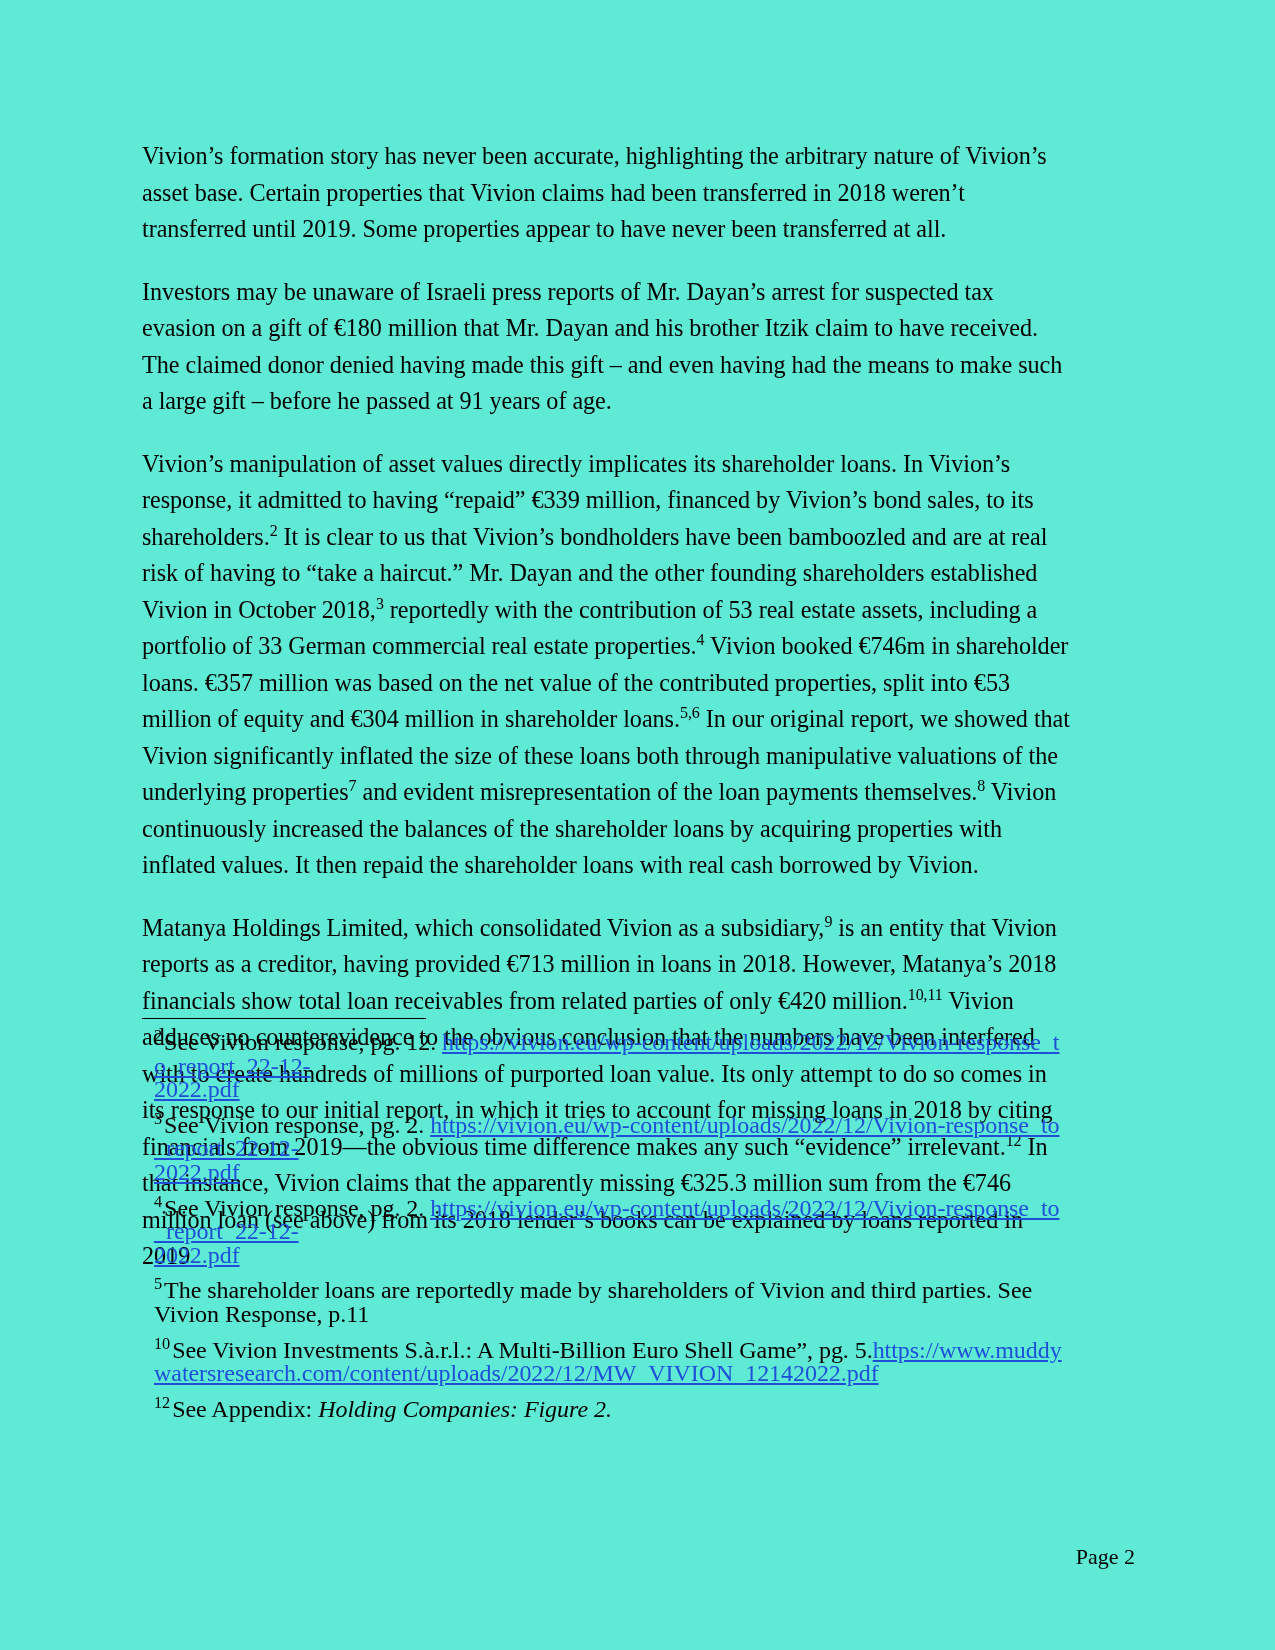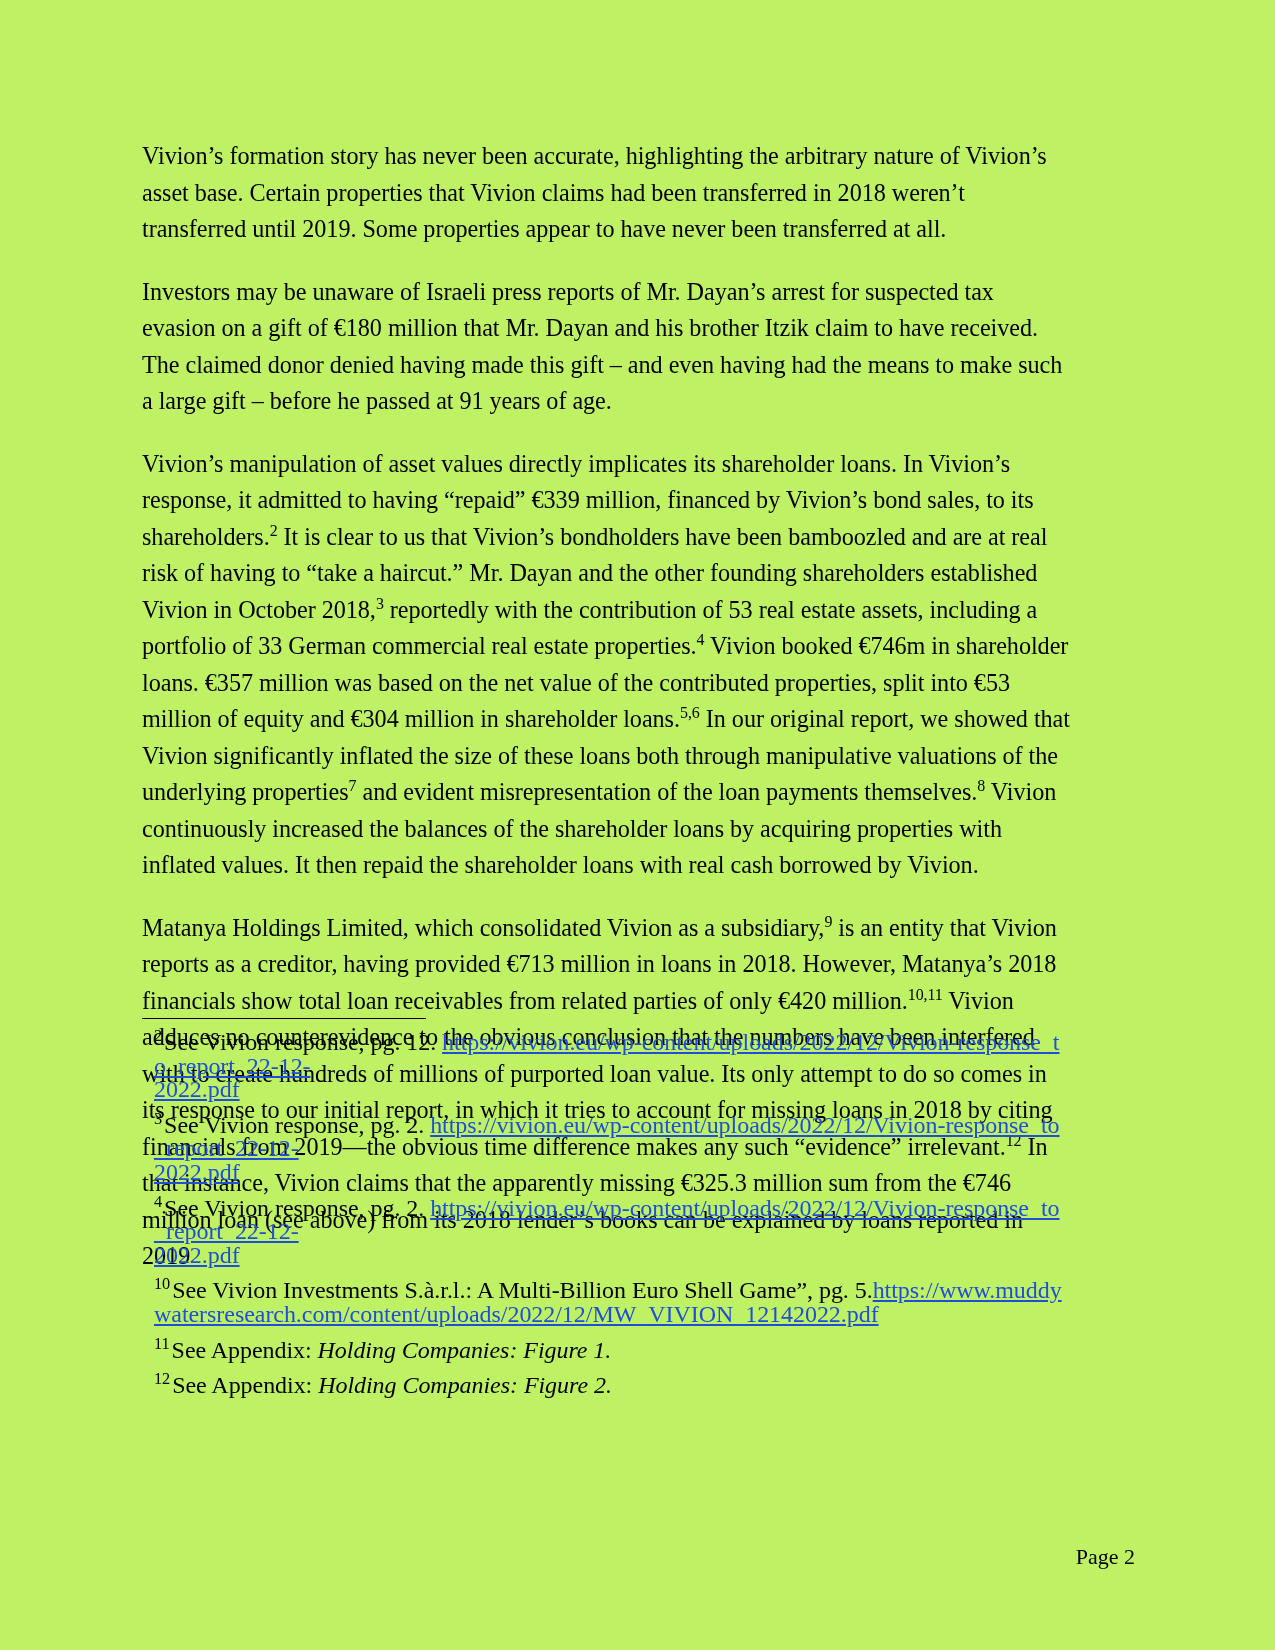--- a/index.html
+++ b/index.html
@@ -5,21 +5,21 @@
   html, body {
     margin: 0;
     padding: 0;
     background: #ffffff;
   }
   .page {
     position: relative;
     width: 1275px;
     height: 1650px;
     margin: 0 auto;
-    background: #bef264;
+    background: #5eead4;
     font-family: "Liberation Serif", "DejaVu Serif", serif;
     color: #000000;
     box-sizing: border-box;
     overflow: hidden;
   }
   .body-area {
     position: absolute;
     left: 142px;
     top: 138px;
     width: 930px;
@@ -101,21 +101,21 @@
       <p class="para"><span>Vivion’s manipulation of asset values directly implicates its shareholder loans.  In Vivion’s response, it admitted to having “repaid” €339 million, financed by Vivion’s bond sales, to its shareholders.</span><sup class="fnref">2</sup><span>  It is clear to us that Vivion’s bondholders have been bamboozled and are at real risk of having to “take a haircut.”  Mr. Dayan and the other founding shareholders established Vivion in October 2018,</span><sup class="fnref">3</sup><span> reportedly with the contribution of 53 real estate assets, including a portfolio of 33 German commercial real estate properties.</span><sup class="fnref">4</sup><span>  Vivion booked €746m in shareholder loans.  €357 million was based on the net value of the contributed properties, split into €53 million of equity and €304 million in shareholder loans.</span><sup class="fnref">5,6</sup><span> In our original report, we showed that Vivion significantly inflated the size of these loans both through manipulative valuations of the underlying properties</span><sup class="fnref">7</sup><span> and evident misrepresentation of the loan payments themselves.</span><sup class="fnref">8</sup><span>  Vivion continuously increased the balances of the shareholder loans by acquiring properties with inflated values.  It then repaid the shareholder loans with real cash borrowed by Vivion.</span></p>
       <p class="para"><span>Matanya Holdings Limited, which consolidated Vivion as a subsidiary,</span><sup class="fnref">9</sup><span> is an entity that Vivion reports as a creditor, having provided €713 million in loans in 2018.  However, Matanya’s 2018 financials show total loan receivables from related parties of only €420 million.</span><sup class="fnref">10,11</sup><span>  Vivion adduces no counterevidence to the obvious conclusion that the numbers have been interfered with to create hundreds of millions of purported loan value.  Its only attempt to do so comes in its response to our initial report, in which it tries to account for missing loans in 2018 by citing financials from 2019—the obvious time difference makes any such “evidence” irrelevant.</span><sup class="fnref">12</sup><span>  In that instance, Vivion claims that the apparently missing €325.3 million sum from the €746 million loan (see above) from its 2018 lender’s books can be explained by loans reported in 2019</span></p>
     </div>
 
   <div class="footnote-area">
     <hr class="fn-rule">
     <div id="footnote-list">
         <div class="fn"><sup>2</sup><span>See Vivion response, pg. 12. </span><a class="lnk fn-justified" href="#" style="display: inline;">https://vivion.eu/wp-content/uploads/2022/12/Vivion-response_to_report_22-12-</a><a class="lnk-just" href="#">2022.pdf</a></div>
         <div class="fn"><sup>3</sup><span>See Vivion response, pg. 2. </span><a class="lnk fn-justified" href="#" style="display: inline;">https://vivion.eu/wp-content/uploads/2022/12/Vivion-response_to_report_22-12-</a><a class="lnk-just" href="#">2022.pdf</a></div>
         <div class="fn"><sup>4</sup><span>See Vivion response, pg. 2. </span><a class="lnk fn-justified" href="#" style="display: inline;">https://vivion.eu/wp-content/uploads/2022/12/Vivion-response_to_report_22-12-</a><a class="lnk-just" href="#">2022.pdf</a></div>
+        <div class="fn"><sup>5</sup><span>The shareholder loans are reportedly made by shareholders of Vivion and third parties.  See Vivion Response, p.11</span></div>
         <div class="fn"><sup>10</sup><span>See Vivion Investments S.à.r.l.: A Multi-Billion Euro Shell Game”, pg. 5.</span><a class="lnk" href="#">https://www.muddywatersresearch.com/content/uploads/2022/12/MW_VIVION_12142022.pdf</a></div>
-        <div class="fn"><sup>11</sup><span>See Appendix: </span><span class="fn-ital">Holding Companies: Figure 1.</span></div>
         <div class="fn"><sup>12</sup><span>See Appendix: </span><span class="fn-ital">Holding Companies: Figure 2.</span></div>
       </div>
   </div>
 
   <div class="page-number">Page 2</div>
 
 </div>
 
 </body></html>

